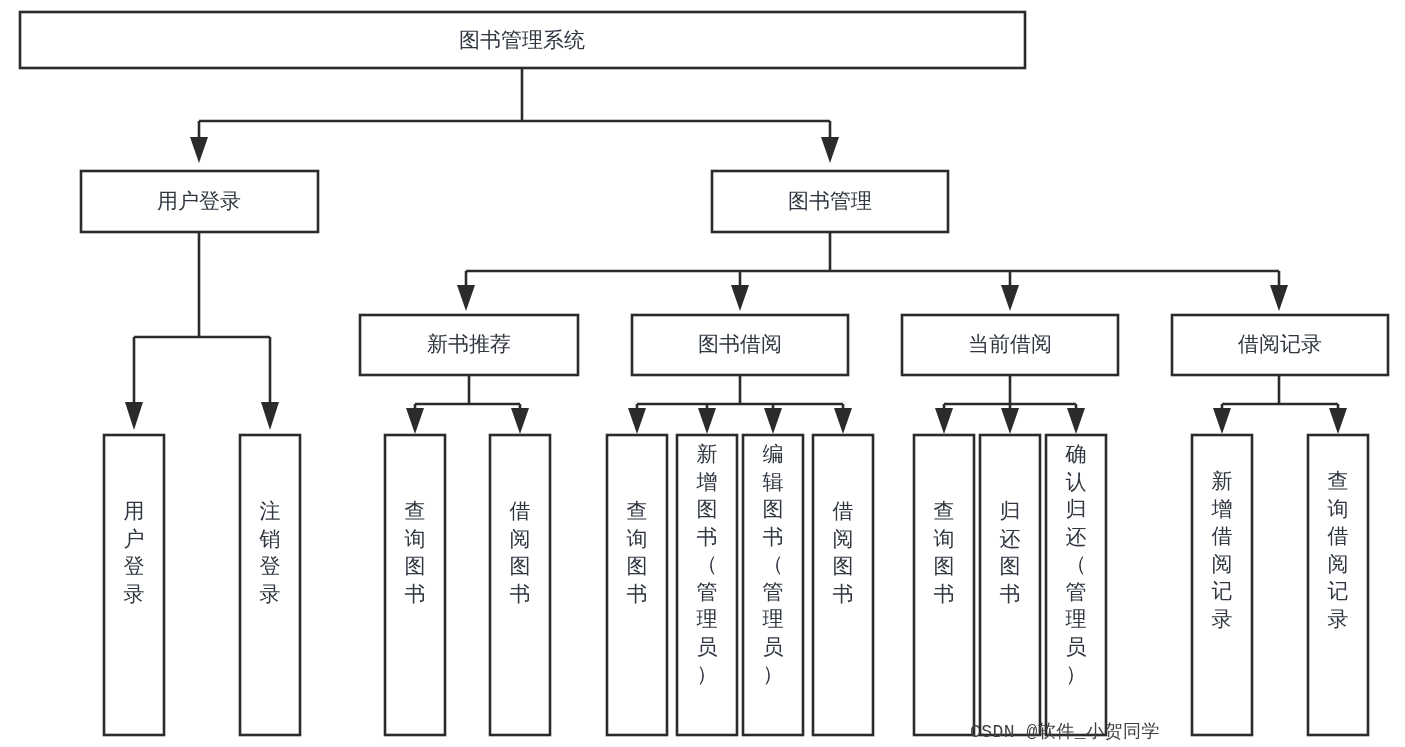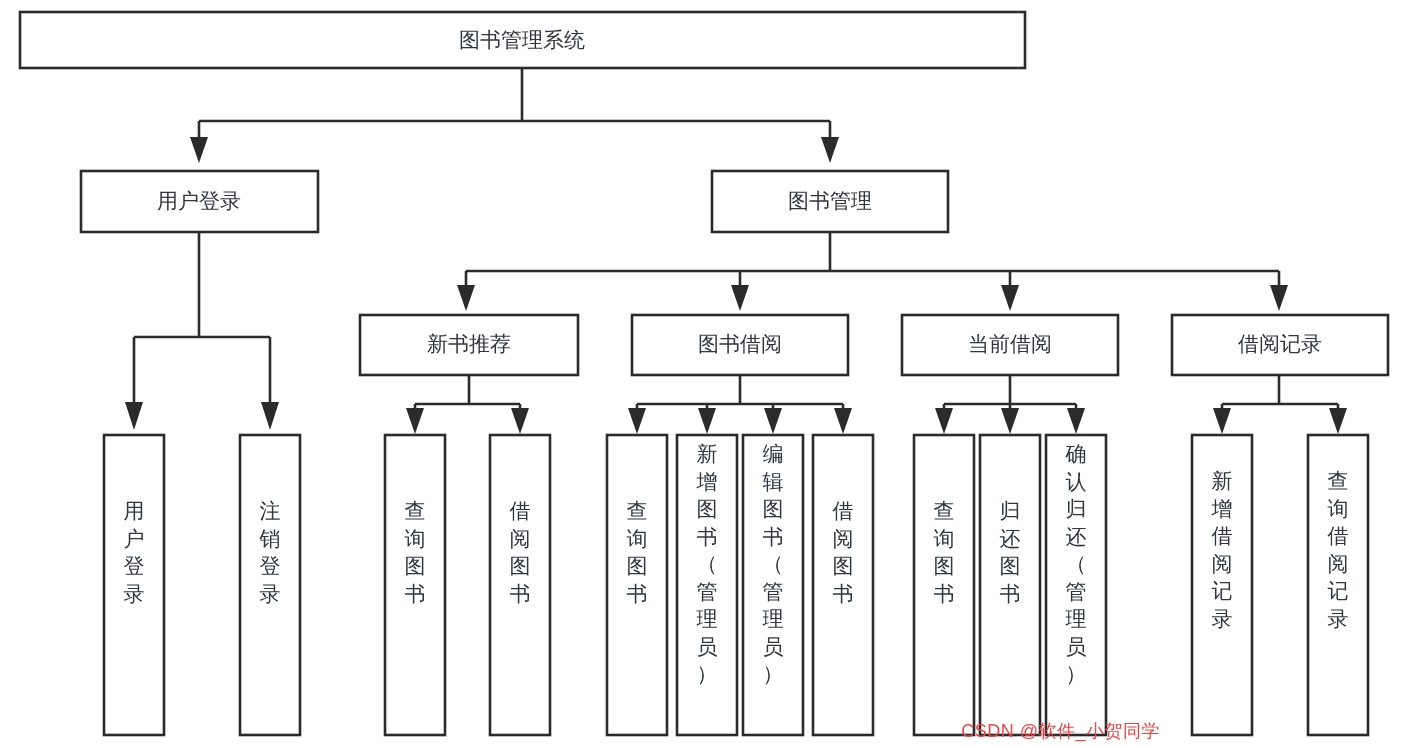--- a/index.html
+++ b/index.html
@@ -51,23 +51,23 @@
     stroke-linecap: butt;
   }
   .arrow-head {
     fill: #2b2b2b;
     stroke: none;
   }
   .watermark-text {
     position: absolute;
     right: 10px;
     bottom: 4px;
-    font-family: Liberation Sans, sans-serif;
+    font-family: Liberation Mono, monospace;
     font-size: 18px;
-    color: #ef4444;
+    color: #404040;
     white-space: nowrap;
     letter-spacing: 0.5px;
     pointer-events: none;
   }
 </style>
 </head>
 <body>
 
 <div id="diagram-root">
 

